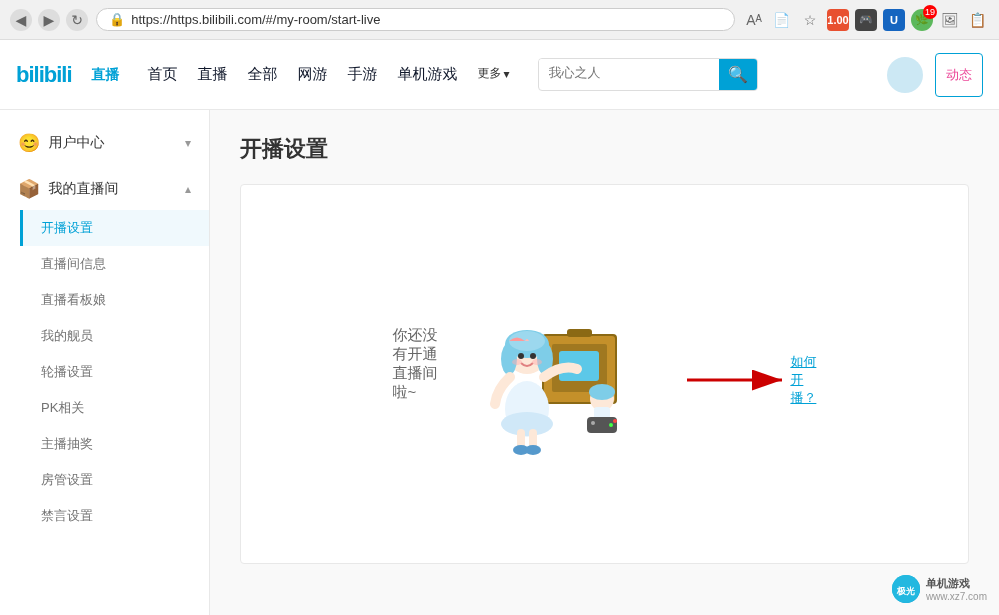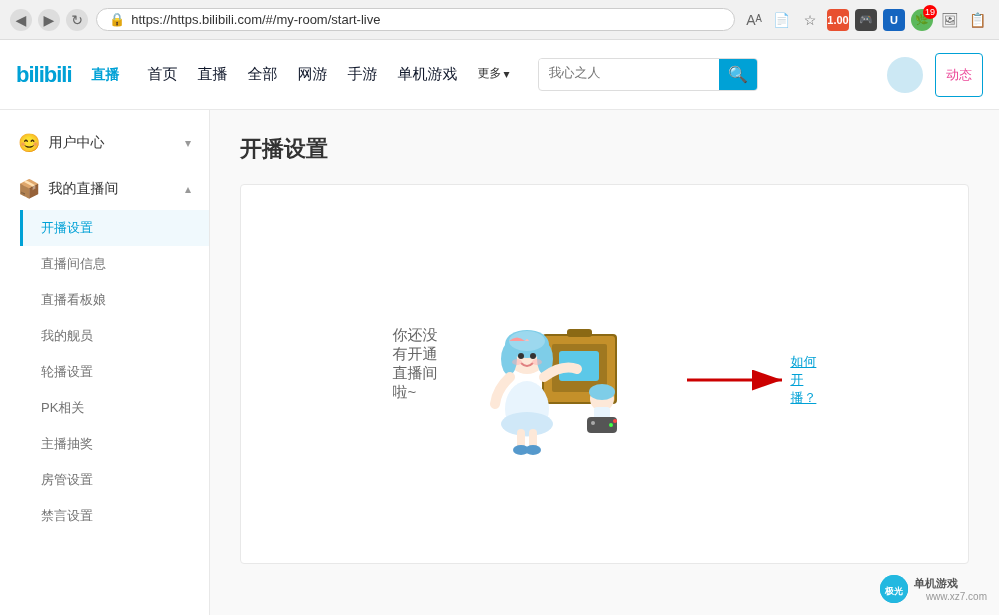--- a/index.html
+++ b/index.html
@@ -479,15 +479,15 @@
 
 <div class="watermark">
   <div class="watermark-logo">
     <svg width="28" height="28" viewBox="0 0 28 28">
       <circle cx="14" cy="14" r="14" fill="#23b8e0"></circle>
       <text x="14" y="19" text-anchor="middle" fill="white" font-size="9" font-weight="bold">极光</text>
     </svg>
   </div>
   <div>
     <div style="font-size:11px;color:#555;font-weight:bold;">单机游戏</div>
-    <div style="font-size:10px;color:#999;margin-left:12px;">www.xz7.com</div>
+    <div style="font-size:10px;color:#999;">www.xz7.com</div>
   </div>
 </div>
 
 </body></html>

